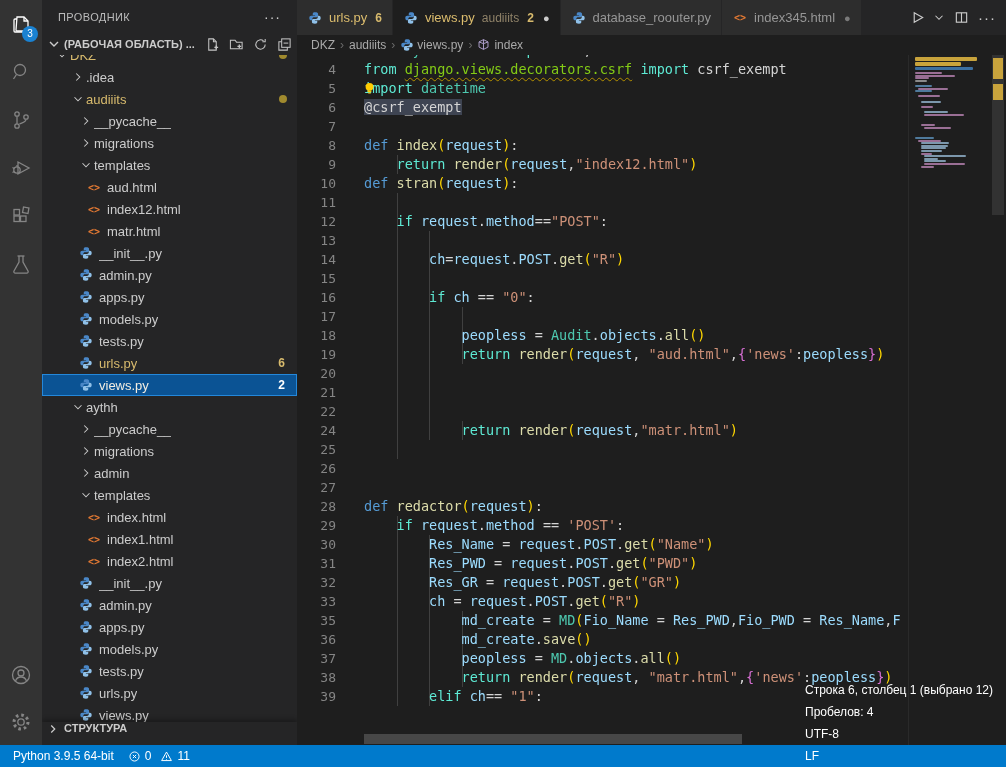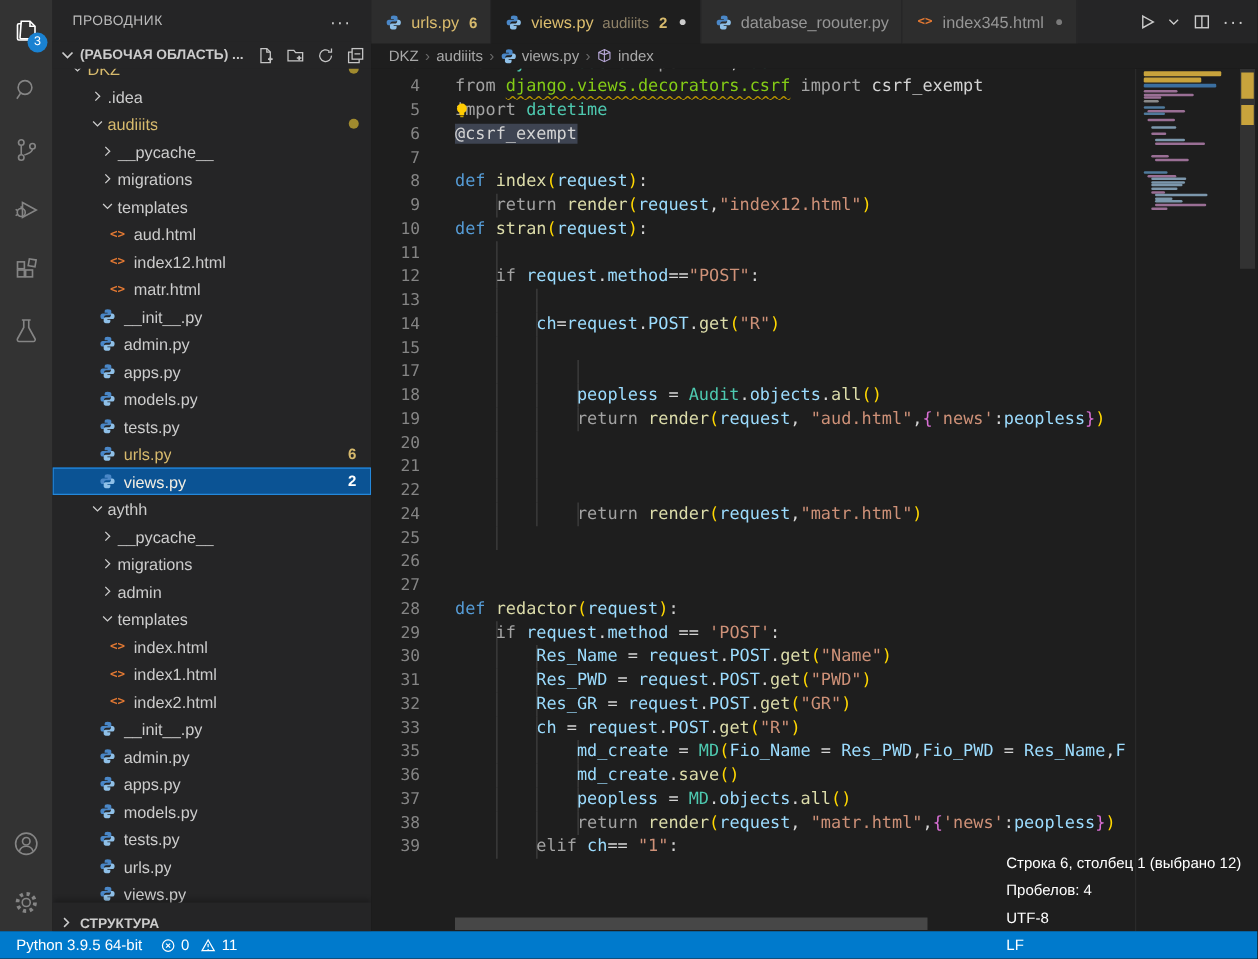--- a/index.html
+++ b/index.html
@@ -33,21 +33,21 @@
   .row .twisty svg { width:14px; height:14px; stroke:#cccccc; fill:none; stroke-width:1.2; }
   .row .ficon { width:16px; height:16px; flex:none; display:flex; align-items:center; justify-content:center; margin-right:5px; }
   .row .lbl { overflow:hidden; text-overflow:ellipsis; }
   .row.gold .lbl { color:#d7ba6d; }
   .row.white .lbl { color:#f3eee2; }
   .row.selected { background:#0b5394; outline:1px solid #2488db; outline-offset:-1px; }
   .row .badge { position:absolute; right:12px; font-size:12px; color:#d7ba6d; font-weight:bold; }
   .row.selected .badge { color:#ffffff; }
   .row .gitdot { position:absolute; right:10px; width:8px; height:8px; border-radius:50%; background:#a08a2e; }
   .seti-html { color:#e37933; font-size:10px; font-weight:bold; font-family:"DejaVu Sans Mono", monospace; }
-  .structure { position:absolute; left:0; top:722px; width:255px; height:23px; background:#252526; z-index:6; display:flex; align-items:flex-end; padding:0 4px; color:#cccccc; font-size:11px; font-weight:bold; box-shadow:0 -3px 4px rgba(0,0,0,.25); }
+  .structure { position:absolute; left:0; top:722px; width:255px; height:23px; background:#252526; z-index:6; display:flex; align-items:flex-start; padding:0 4px; color:#cccccc; font-size:11px; font-weight:bold; box-shadow:0 -3px 4px rgba(0,0,0,.25); }
   .structure svg { width:14px; height:14px; stroke:#cccccc; fill:none; stroke-width:1.4; }
   .structure .lbl { margin-left:4px; }
 
   
   .main { position:absolute; left:297px; top:0; width:709px; height:745px; }
   .tabbar { position:absolute; left:0; top:0; width:709px; height:35px; background:#252526; display:flex; }
   .tab { height:35px; display:flex; align-items:center; padding:0 10px; background:#2d2d2d; border-right:1px solid #252526; font-size:13px; color:#969696; cursor:pointer; flex:none; }
   .tab.active { background:#1e1e1e; }
   .tab .ficon { width:16px; height:16px; margin-right:6px; display:flex; align-items:center; justify-content:center; }
   .tab .name.gold { color:#dcbd6e; }
@@ -65,21 +65,21 @@
   .breadcrumb .bicon { width:14px; height:14px; margin-right:3px; display:inline-flex; }
 
   
   .editor { position:absolute; left:0; top:55px; width:709px; height:690px; overflow:hidden; background:#1e1e1e; }
   .code-scroll { position:absolute; left:0; top:0; width:611px; height:690px; overflow:hidden; }
   .lines { position:absolute; left:0; top:-14px; width:611px; }
   .cline { position:relative; height:19px; white-space:pre; font-family:"DejaVu Sans Mono", monospace; font-size:13.5px; line-height:19px; }
   .lnum { position:absolute; left:0; width:39px; text-align:right; color:#858585; font-family:"DejaVu Sans Mono", monospace; font-size:13px; }
   .ltext { position:absolute; left:67px; top:0; }
   .guide { position:absolute; top:0; width:1px; height:19px; background:#404040; }
-  .tk-k { color:#a3a3a3; } .tk-d { color:#569CD6; } .tk-f { color:#DCDCAA; }
+  .tk-k { color:#5eead4; } .tk-d { color:#569CD6; } .tk-f { color:#DCDCAA; }
   .tk-v { color:#9CDCFE; } .tk-s { color:#CE9178; } .tk-t { color:#4EC9B0; }
   .tk-p { color:#D4D4D4; } .tk-b1 { color:#FFD700; } .tk-b2 { color:#DA70D6; }
   .tk-tw { color:#84cc16; text-decoration:underline wavy #b38f00 1px; text-underline-offset:3px; text-decoration-skip-ink:none; }
   .tk-sel { color:#d4d4d4; background:#3e4452; }
   .bulb { position:absolute; left:65px; top:2px; width:15px; height:15px; z-index:3; }
   .hscroll { position:absolute; left:67px; top:679px; width:378px; height:10px; background:rgba(121,121,121,.45); }
 
   
   .minimap { position:absolute; left:611px; top:0; width:82px; height:690px; background:#1e1e1e; border-left:1px solid #2a2a2a; overflow:hidden; }
   .mm-line { position:absolute; height:2px; border-radius:1px; }
@@ -565,20 +565,21 @@
             <div class="cline"><span class="lnum">6</span><span class="ltext"><span class="tk-sel">@csrf_exempt</span></span></div>
             <div class="cline"><span class="lnum">7</span><span class="ltext"></span></div>
             <div class="cline"><span class="lnum">8</span><span class="ltext"><span class="tk-d">def</span><span class="tk-p"> </span><span class="tk-f">index</span><span class="tk-b1">(</span><span class="tk-v">request</span><span class="tk-b1">)</span><span class="tk-p">:</span></span></div>
             <div class="cline"><span class="lnum">9</span><span class="guide" style="left:99.5px"></span><span class="ltext"><span class="tk-p">    </span><span class="tk-k">return</span><span class="tk-p"> </span><span class="tk-f">render</span><span class="tk-b1">(</span><span class="tk-v">request</span><span class="tk-p">,</span><span class="tk-s">"index12.html"</span><span class="tk-b1">)</span></span></div>
             <div class="cline"><span class="lnum">10</span><span class="ltext"><span class="tk-d">def</span><span class="tk-p"> </span><span class="tk-f">stran</span><span class="tk-b1">(</span><span class="tk-v">request</span><span class="tk-b1">)</span><span class="tk-p">:</span></span></div>
             <div class="cline"><span class="lnum">11</span><span class="guide" style="left:99.5px"></span><span class="ltext"></span></div>
             <div class="cline"><span class="lnum">12</span><span class="guide" style="left:99.5px"></span><span class="ltext"><span class="tk-p">    </span><span class="tk-k">if</span><span class="tk-p"> </span><span class="tk-v">request</span><span class="tk-p">.</span><span class="tk-v">method</span><span class="tk-p">==</span><span class="tk-s">"POST"</span><span class="tk-p">:</span></span></div>
             <div class="cline"><span class="lnum">13</span><span class="guide" style="left:99.5px"></span><span class="guide" style="left:132px"></span><span class="ltext"></span></div>
             <div class="cline"><span class="lnum">14</span><span class="guide" style="left:99.5px"></span><span class="guide" style="left:132px"></span><span class="ltext"><span class="tk-p">        </span><span class="tk-v">ch</span><span class="tk-p">=</span><span class="tk-v">request</span><span class="tk-p">.</span><span class="tk-v">POST</span><span class="tk-p">.</span><span class="tk-f">get</span><span class="tk-b1">(</span><span class="tk-s">"R"</span><span class="tk-b1">)</span></span></div>
             <div class="cline"><span class="lnum">15</span><span class="guide" style="left:99.5px"></span><span class="guide" style="left:132px"></span><span class="ltext"></span></div>
+            <div class="cline"><span class="lnum">16</span><span class="guide" style="left:99.5px"></span><span class="guide" style="left:132px"></span><span class="ltext"><span class="tk-p">        </span><span class="tk-k">if</span><span class="tk-p"> </span><span class="tk-v">ch</span><span class="tk-p"> == </span><span class="tk-s">"0"</span><span class="tk-p">:</span></span></div>
             <div class="cline"><span class="lnum">17</span><span class="guide" style="left:99.5px"></span><span class="guide" style="left:132px"></span><span class="guide" style="left:164.5px"></span><span class="ltext"></span></div>
             <div class="cline"><span class="lnum">18</span><span class="guide" style="left:99.5px"></span><span class="guide" style="left:132px"></span><span class="guide" style="left:164.5px"></span><span class="ltext"><span class="tk-p">            </span><span class="tk-v">peopless</span><span class="tk-p"> = </span><span class="tk-t">Audit</span><span class="tk-p">.</span><span class="tk-v">objects</span><span class="tk-p">.</span><span class="tk-f">all</span><span class="tk-b1">()</span></span></div>
             <div class="cline"><span class="lnum">19</span><span class="guide" style="left:99.5px"></span><span class="guide" style="left:132px"></span><span class="guide" style="left:164.5px"></span><span class="ltext"><span class="tk-p">            </span><span class="tk-k">return</span><span class="tk-p"> </span><span class="tk-f">render</span><span class="tk-b1">(</span><span class="tk-v">request</span><span class="tk-p">, </span><span class="tk-s">"aud.html"</span><span class="tk-p">,</span><span class="tk-b2">{</span><span class="tk-s">'news'</span><span class="tk-p">:</span><span class="tk-v">peopless</span><span class="tk-b2">}</span><span class="tk-b1">)</span></span></div>
             <div class="cline"><span class="lnum">20</span><span class="guide" style="left:99.5px"></span><span class="guide" style="left:132px"></span><span class="ltext"></span></div>
             <div class="cline"><span class="lnum">21</span><span class="guide" style="left:99.5px"></span><span class="guide" style="left:132px"></span><span class="ltext"></span></div>
             <div class="cline"><span class="lnum">22</span><span class="guide" style="left:99.5px"></span><span class="guide" style="left:132px"></span><span class="ltext"></span></div>
             <div class="cline"><span class="lnum">24</span><span class="guide" style="left:99.5px"></span><span class="guide" style="left:132px"></span><span class="guide" style="left:164.5px"></span><span class="ltext"><span class="tk-p">            </span><span class="tk-k">return</span><span class="tk-p"> </span><span class="tk-f">render</span><span class="tk-b1">(</span><span class="tk-v">request</span><span class="tk-p">,</span><span class="tk-s">"matr.html"</span><span class="tk-b1">)</span></span></div>
             <div class="cline"><span class="lnum">25</span><span class="guide" style="left:99.5px"></span><span class="ltext"></span></div>
             <div class="cline"><span class="lnum">26</span><span class="ltext"></span></div>
             <div class="cline"><span class="lnum">27</span><span class="ltext"></span></div>

